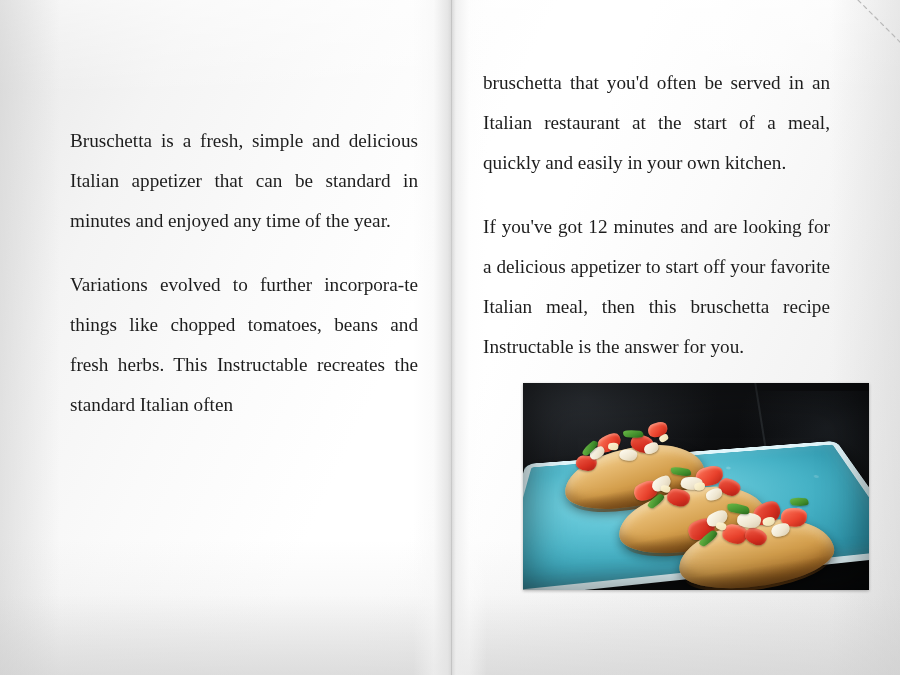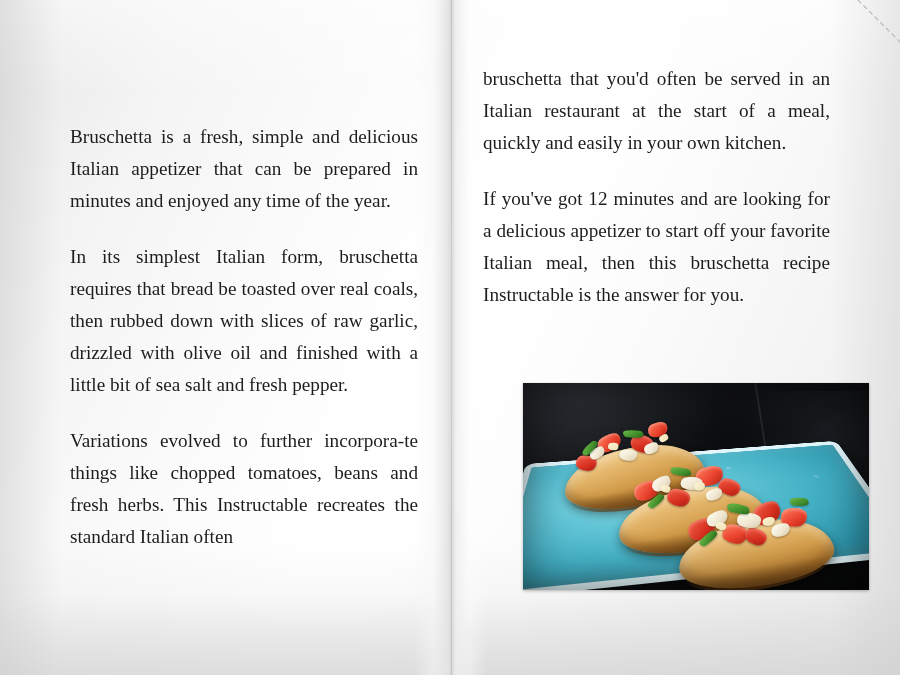--- a/index.html
+++ b/index.html
@@ -106,21 +106,21 @@
     position: absolute;
     top: 0;
     height: 100%;
   }
   .col-left  { left: 70px;  width: 348px; }
   .col-right { left: 483px; width: 347px; }
 
   .para {
     margin: 0 0 24px 0;
     font-size: 19.2px;
-    line-height: 32px;
+    line-height: 40px;
     color: #1d1d1d;
     text-align: justify;
     text-justify: inter-word;
     -webkit-font-smoothing: antialiased;
   }
   .para:last-child { margin-bottom: 0; }
 
   .col-left  .flow { position: absolute; top: 121px; left: 0; width: 348px; }
   .col-right .flow { position: absolute; top: 63px;  left: 0; width: 347px; }
 
@@ -266,22 +266,21 @@
   <div class="gutter-line"></div>
 
   <div class="fold-curl">
     <svg width="64" height="56" viewBox="0 0 64 56" aria-hidden="true">
       <line x1="22" y1="0" x2="64" y2="42" stroke="#b9b9b9" stroke-width="1.2" stroke-dasharray="4 4" stroke-linecap="round"></line>
     </svg>
   </div>
 
   <div class="column col-left">
     <div class="flow">
-      <p class="para">Bruschetta is a fresh, simple and delicious Italian appetizer that can be prepared in minutes and enjoyed any time of the year.</p>
-      <p class="para">In its simplest Italian form, bruschetta requires that bread be toasted over real coals, then rubbed down with slices of raw garlic, drizzled with olive oil and finished with a little bit of sea salt and fresh pepper.</p>
+      <p class="para">Bruschetta is a fresh, simple and delicious Italian appetizer that can be standard in minutes and enjoyed any time of the year.</p>
       <p class="para">Variations evolved to further incorpora-te things like chopped tomatoes, beans and fresh herbs. This Instructable recreates the standard Italian often</p>
     </div>
   </div>
 
   <div class="column col-right">
     <div class="flow">
       <p class="para">bruschetta that you'd often be served in an Italian restaurant at the start of a meal, quickly and easily in your own kitchen.</p>
       <p class="para">If you've got 12 minutes and are looking for a delicious appetizer to start off your favorite Italian meal, then this bruschetta recipe Instructable is the answer for you.</p>
     </div>
   </div>

